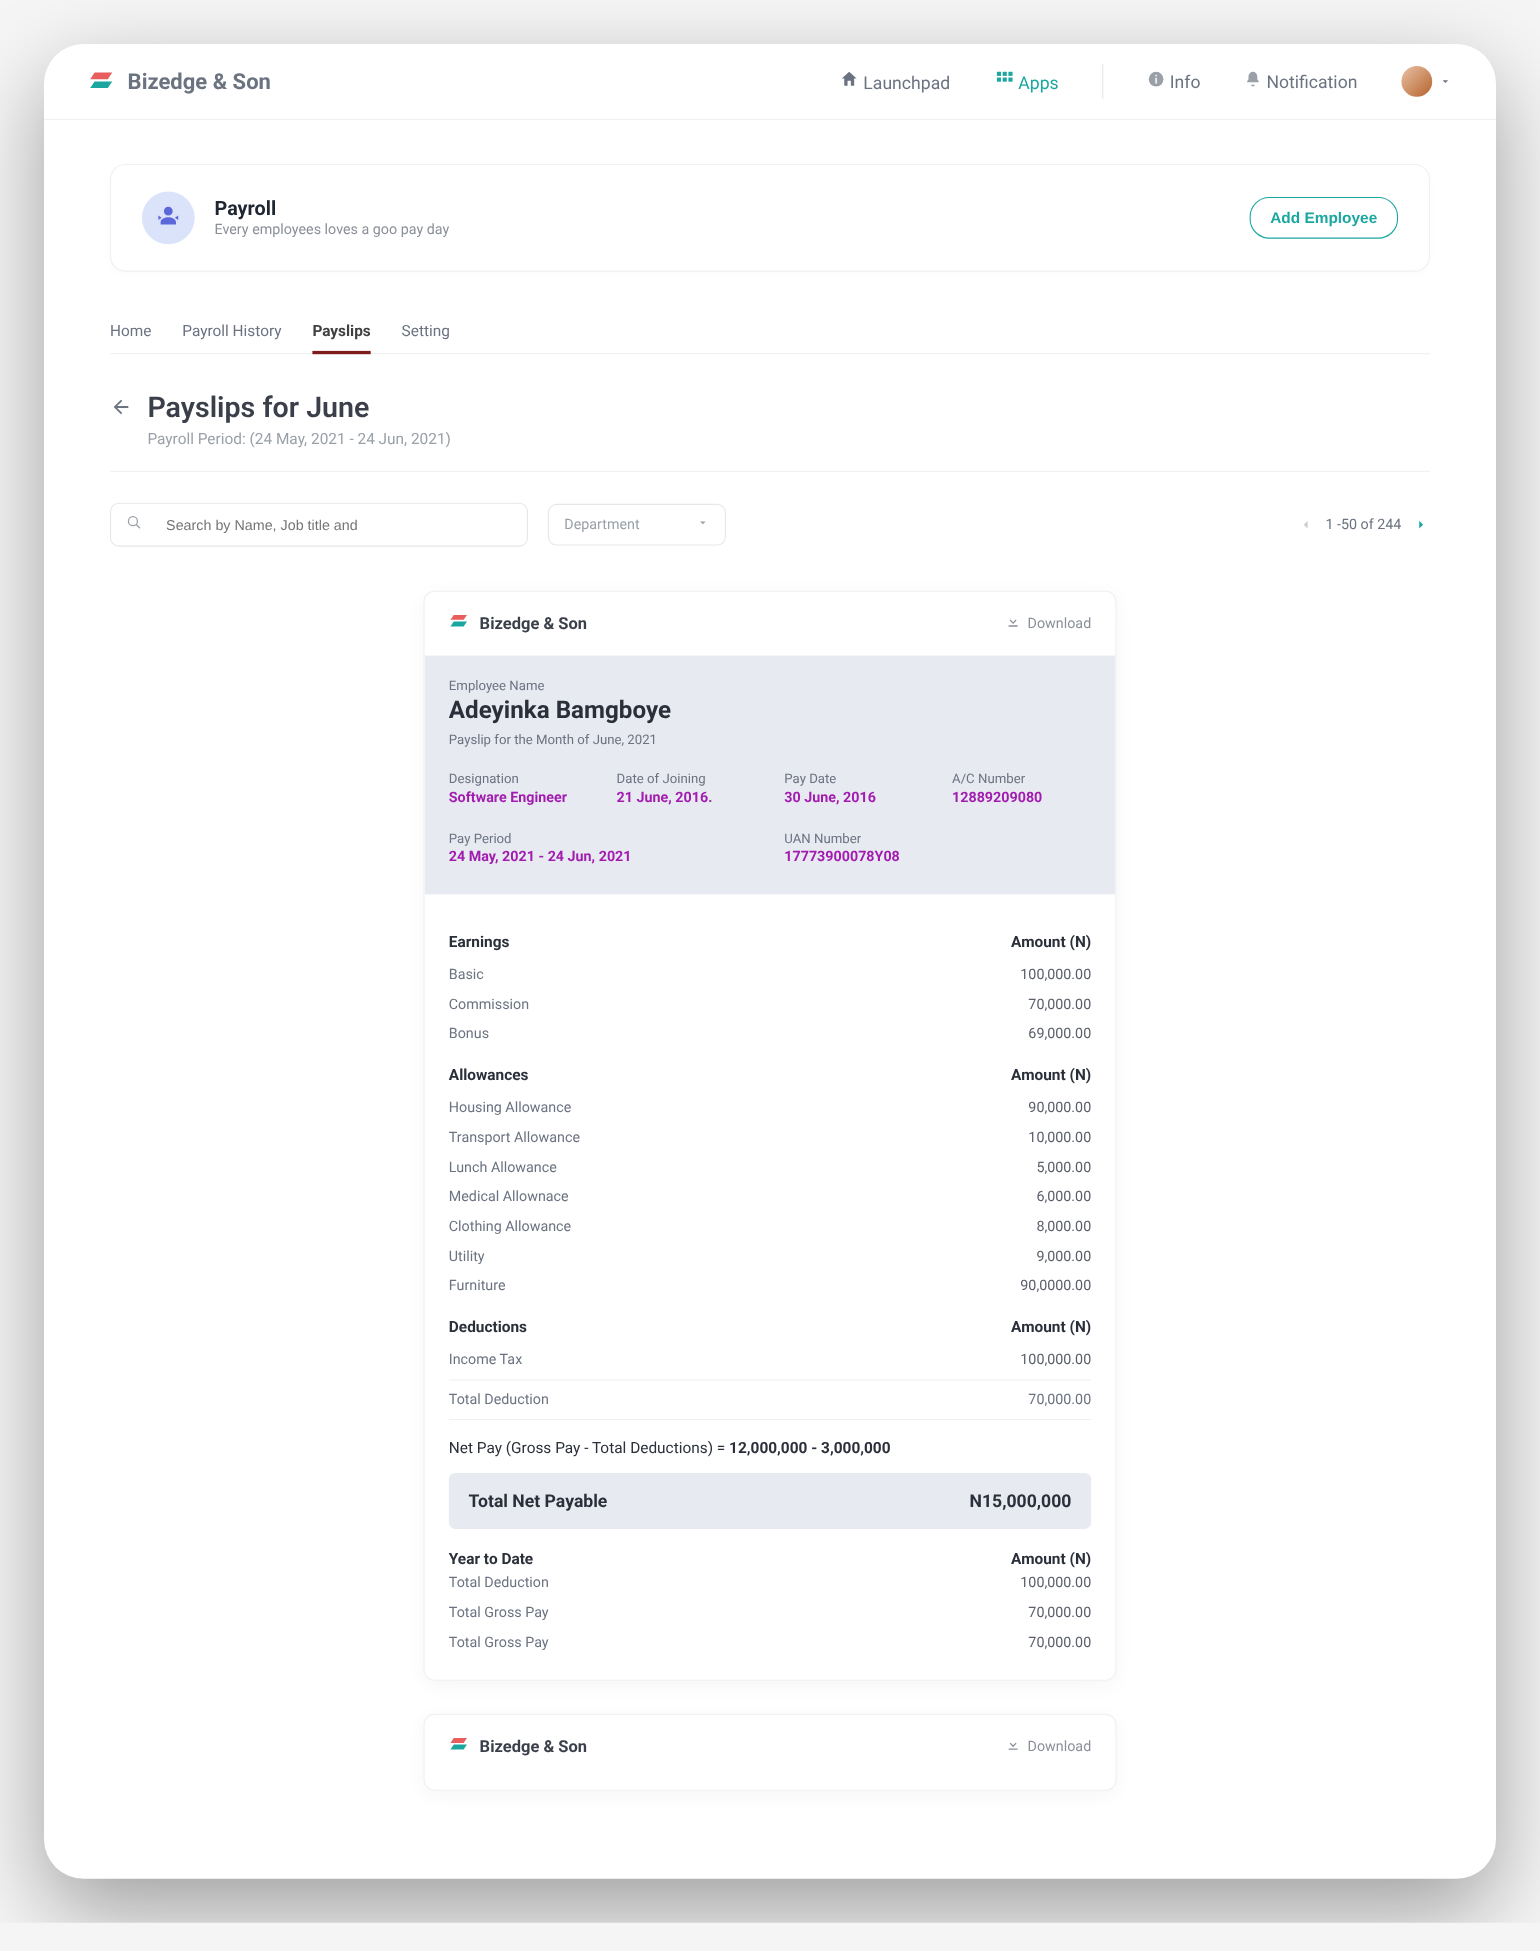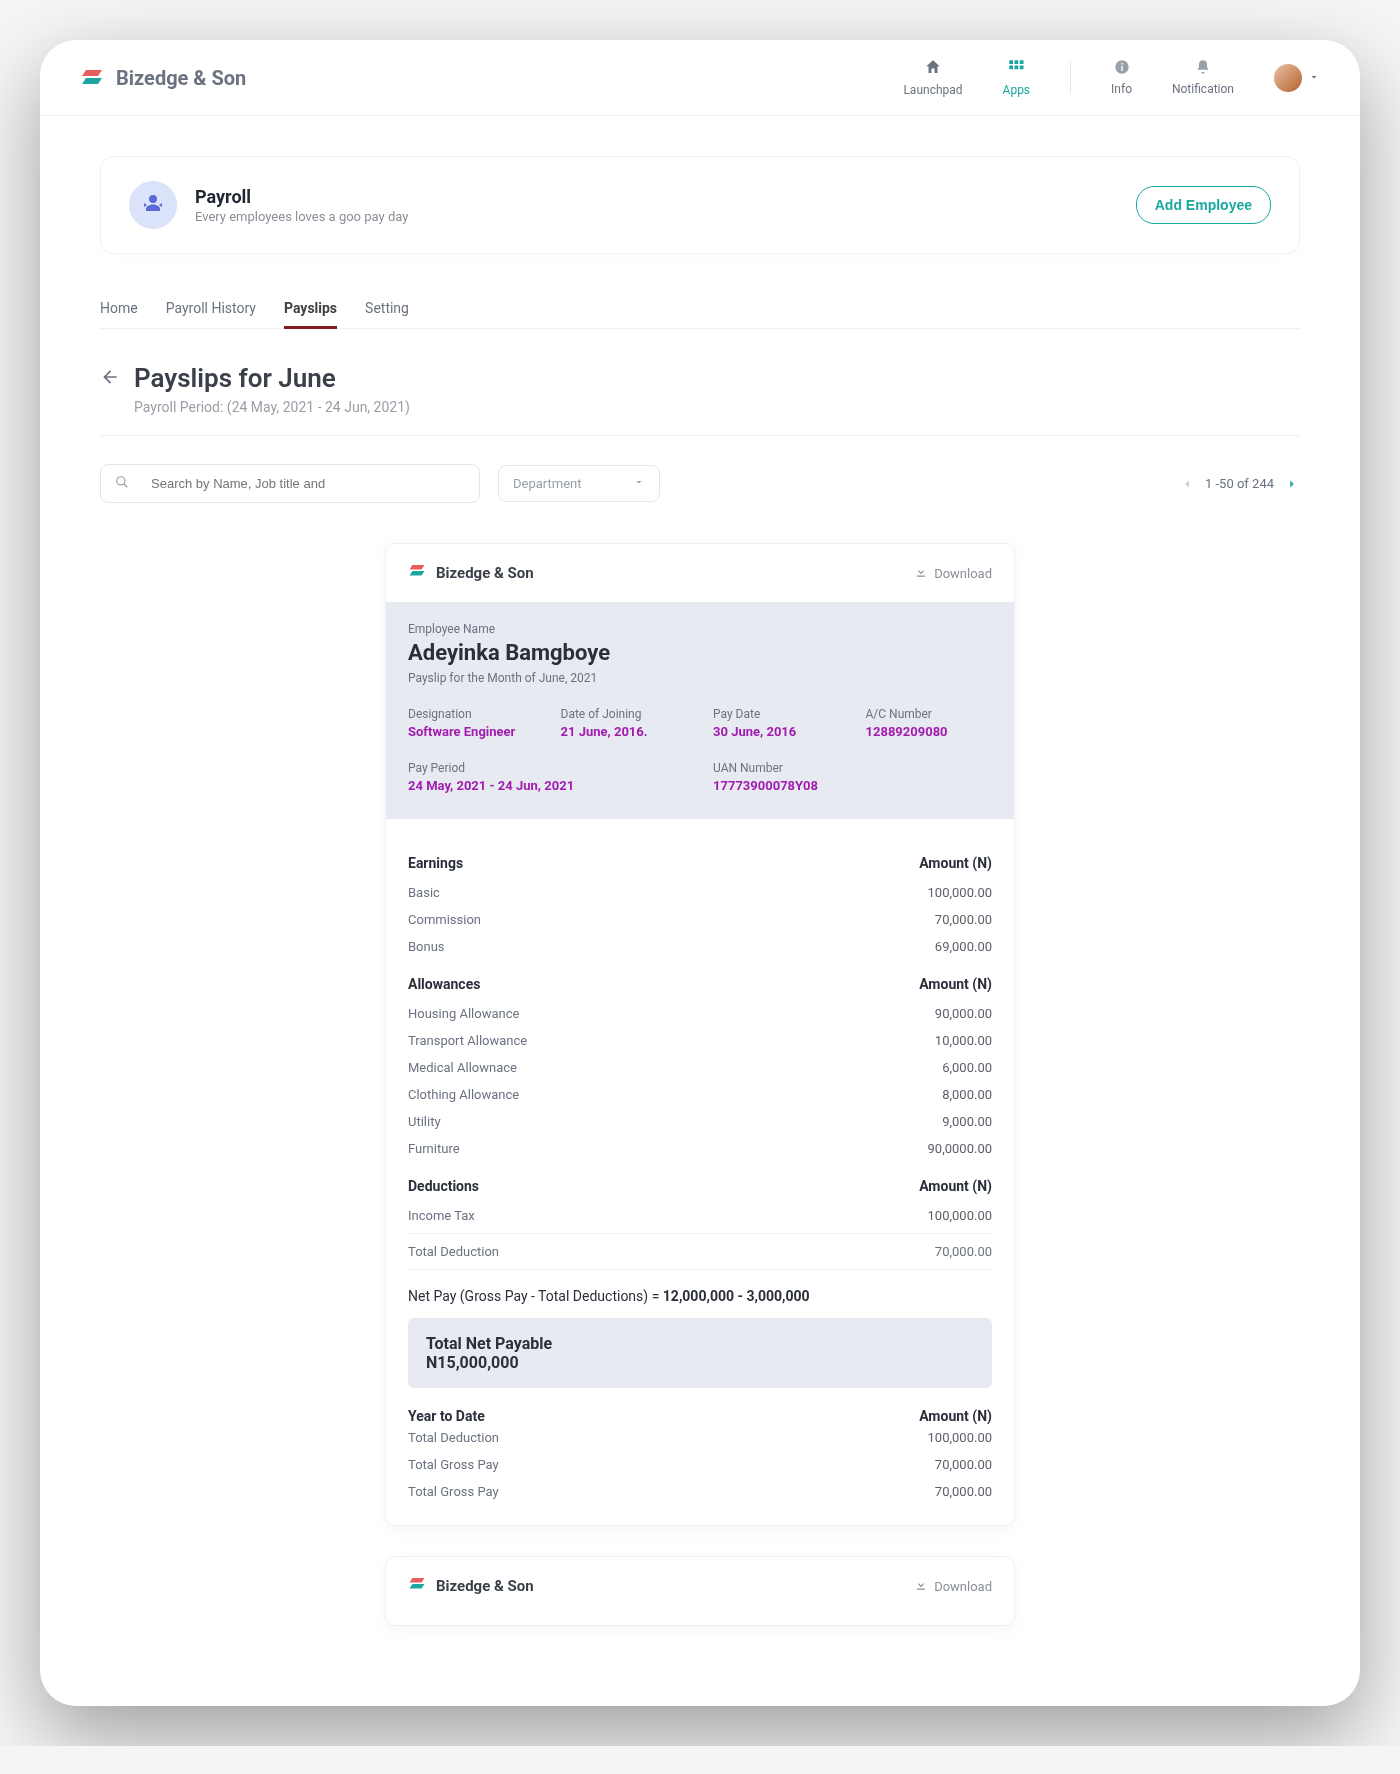--- a/index.html
+++ b/index.html
@@ -37,24 +37,24 @@
   display: inline-flex;
 }
 .top-nav {
   margin-left: auto;
   display: flex;
   align-items: center;
   gap: 40px;
 }
 .top-nav-item {
   display: flex;
-  flex-direction: column;
-  align-items: center;
+  flex-direction: row;
+  align-items: flex-end;
   gap: 4px;
-  font-size: 12px;
+  font-size: 16px;
   color: #6b7280;
   cursor: pointer;
 }
 .top-nav-item.active { color: #1ba7a0; }
 .top-nav-divider {
   width: 1px; height: 32px; background: #e5e7eb;
 }
 .avatar-wrap {
   display: flex; align-items: center; gap: 6px; cursor: pointer;
 }
@@ -185,21 +185,21 @@
 .netpay {
   font-size:14px; color:#2a2f3a; margin-top:18px;
 }
 .netpay b { font-weight:700; }
 .net-box {
   margin-top:14px;
   background:#e7eaf1;
   border-radius:6px;
   padding:16px 18px;
   display:flex; justify-content:space-between;
-  font-weight:700; color:#2a2f3a;flex-direction:column;
+  font-weight:700; color:#2a2f3a;
 }
 .ytd-head { font-weight:700; font-size:14px; color:#2a2f3a; margin-top:20px; display:flex; justify-content:space-between; }
 .slip-card.second { margin-top: 30px; height: 70px; overflow:hidden; }
 </style>
 </head>
 <body>
 
 <div class="device">
 
   <div class="topbar">
@@ -415,20 +415,24 @@
         </div>
         <div class="line">
             <span>Housing Allowance</span>
             <span class="amt">90,000.00</span>
           </div>
         <div class="line">
             <span>Transport Allowance</span>
             <span class="amt">10,000.00</span>
           </div>
         <div class="line">
+            <span>Lunch Allowance</span>
+            <span class="amt">5,000.00</span>
+          </div>
+        <div class="line">
             <span>Medical Allownace</span>
             <span class="amt">6,000.00</span>
           </div>
         <div class="line">
             <span>Clothing Allowance</span>
             <span class="amt">8,000.00</span>
           </div>
         <div class="line">
             <span>Utility</span>
             <span class="amt">9,000.00</span>

